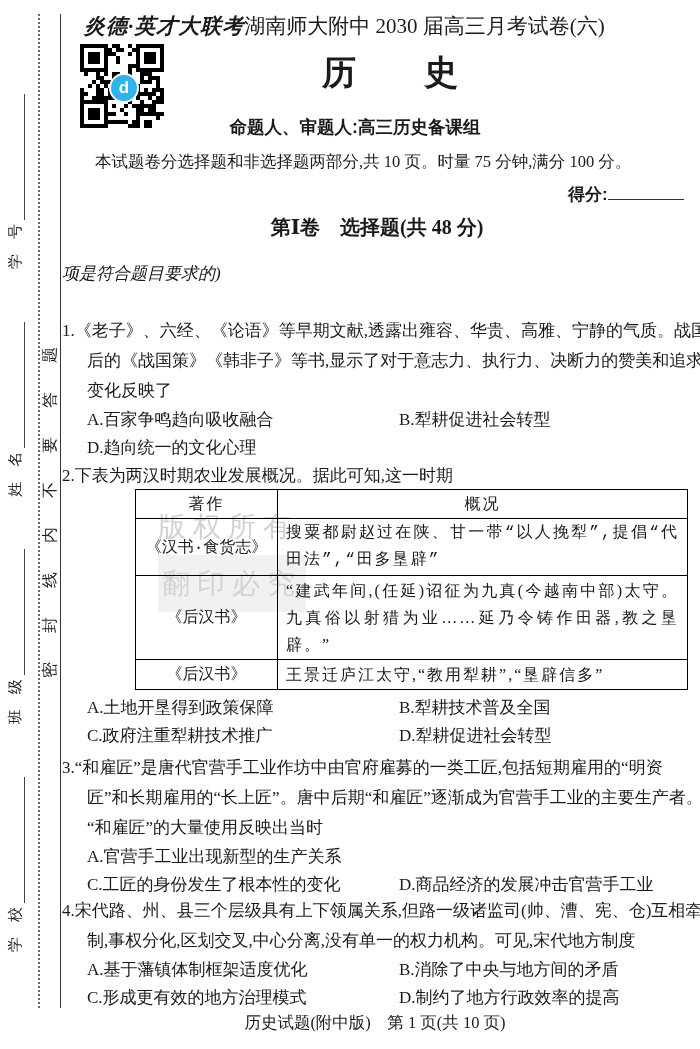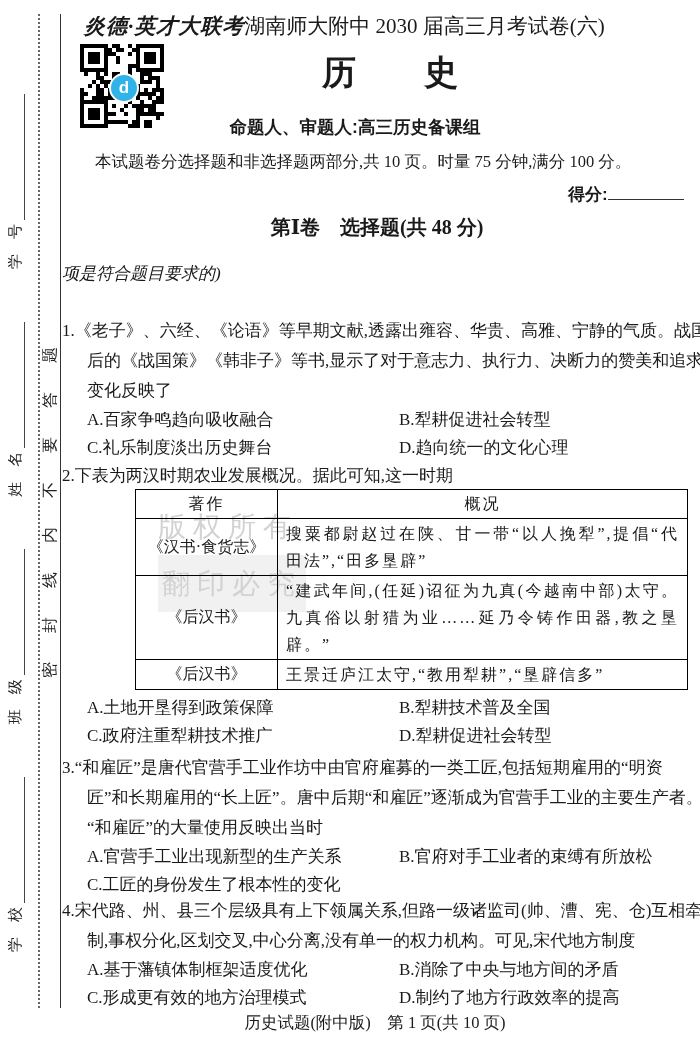--- a/index.html
+++ b/index.html
@@ -50,21 +50,21 @@
            line-height:28px;white-space:nowrap;}
   .q1{top:316px;} .q2{top:461px;} .q2opts{top:694px;} .q3{top:753px;} .q4{top:896px;}
 
   
   .agri-table{position:absolute;left:135px;top:489px;width:553px;border-collapse:collapse;
               font-size:16px;z-index:1;background:transparent;}
   .agri-table th,.agri-table td{border:1.5px solid #000;padding:1px 8px;}
   .agri-table th{font-weight:normal;text-align:center;height:26px;letter-spacing:2px;}
   .agri-table td.src{text-align:center;width:137px;white-space:nowrap;padding:1px 2px;}
   .agri-table td.desc{text-align:justify;letter-spacing:2px;line-height:27px;}
-  .agri-table tr.r1{height:55px;} .agri-table tr.r2{height:82px;} .agri-table tr.r3{height:27px;}
+  .agri-table tr.r1{height:55px;font-family:Liberation Mono, monospace;} .agri-table tr.r2{height:82px;} .agri-table tr.r3{height:27px;}
 
   
   .watermark{left:158px;top:498px;width:220px;z-index:0;color:#c3c3c3;opacity:0.75;
              font-size:28px;letter-spacing:7px;line-height:57px;white-space:nowrap;}
   .watermark .wm3{background:#ededed;display:inline-block;padding:0 4px;}
 
   .footer{left:60px;top:1012px;width:630px;text-align:center;font-size:16.5px;}
 </style>
 </head>
 <body>
@@ -333,21 +333,20 @@
 
 <div class="abs qblock q1">
   <div class="stem-line"><span>1.</span><span>《老子》、六经、《论语》等早期文献,透露出雍容、华贵、高雅、宁静的气质。战国中期以</span></div>
   <div class="stem-line cont">后的《战国策》《韩非子》等书,显示了对于意志力、执行力、决断力的赞美和追求。这种</div>
   <div class="stem-line cont">变化反映了</div>
   <div class="opt-row">
     <span>A.百家争鸣趋向吸收融合</span>
     <span>B.犁耕促进社会转型</span>
   </div>
   <div class="opt-row">
-    <span>C.礼乐制度淡出历史舞台</span>
     <span>D.趋向统一的文化心理</span>
   </div>
 </div>
 
 <div class="abs qblock q2">
   <div class="stem-line"><span>2.</span><span>下表为两汉时期农业发展概况。据此可知,这一时期</span></div>
 </div>
 
 <div class="abs watermark">
   <div>版权所有</div>
@@ -385,24 +384,24 @@
     <span>D.犁耕促进社会转型</span>
   </div>
 </div>
 
 <div class="abs qblock q3">
   <div class="stem-line"><span>3.</span><span>“和雇匠”是唐代官营手工业作坊中由官府雇募的一类工匠,包括短期雇用的“明资</span></div>
   <div class="stem-line cont">匠”和长期雇用的“长上匠”。唐中后期“和雇匠”逐渐成为官营手工业的主要生产者。</div>
   <div class="stem-line cont">“和雇匠”的大量使用反映出当时</div>
   <div class="opt-row">
     <span>A.官营手工业出现新型的生产关系</span>
-    <span>B.官府对手工业者的束缚有所放松</span>
   </div>
   <div class="opt-row">
     <span>C.工匠的身份发生了根本性的变化</span>
+    <span>D.商品经济的发展冲击官营手工业</span>
   </div>
 </div>
 
 <div class="abs qblock q4">
   <div class="stem-line"><span>4.</span><span>宋代路、州、县三个层级具有上下领属关系,但路一级诸监司(帅、漕、宪、仓)互相牵</span></div>
   <div class="stem-line cont">制,事权分化,区划交叉,中心分离,没有单一的权力机构。可见,宋代地方制度</div>
   <div class="opt-row">
     <span>A.基于藩镇体制框架适度优化</span>
     <span>B.消除了中央与地方间的矛盾</span>
   </div>

